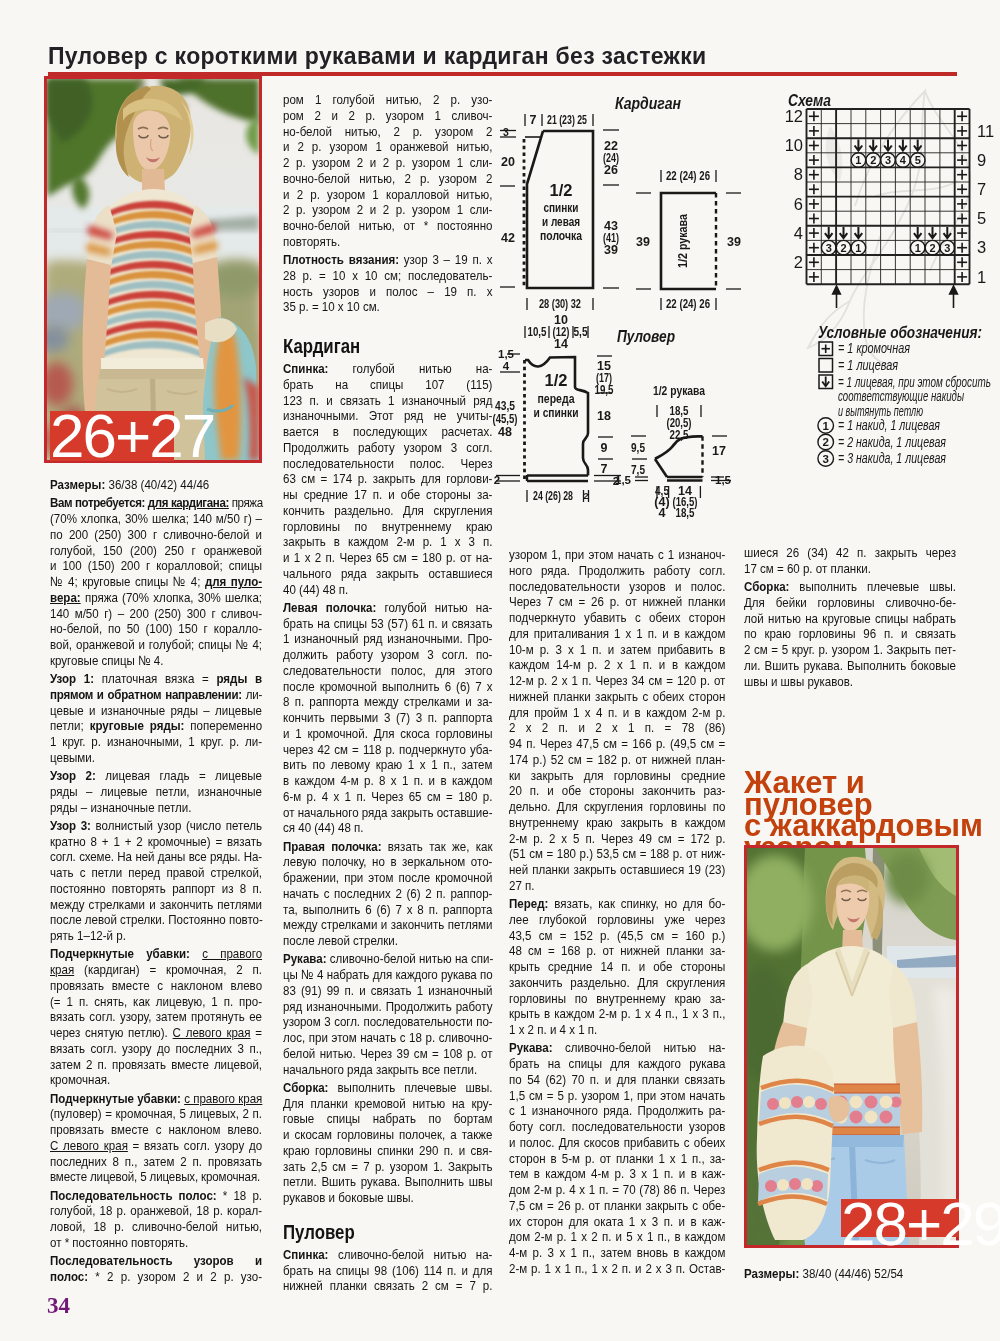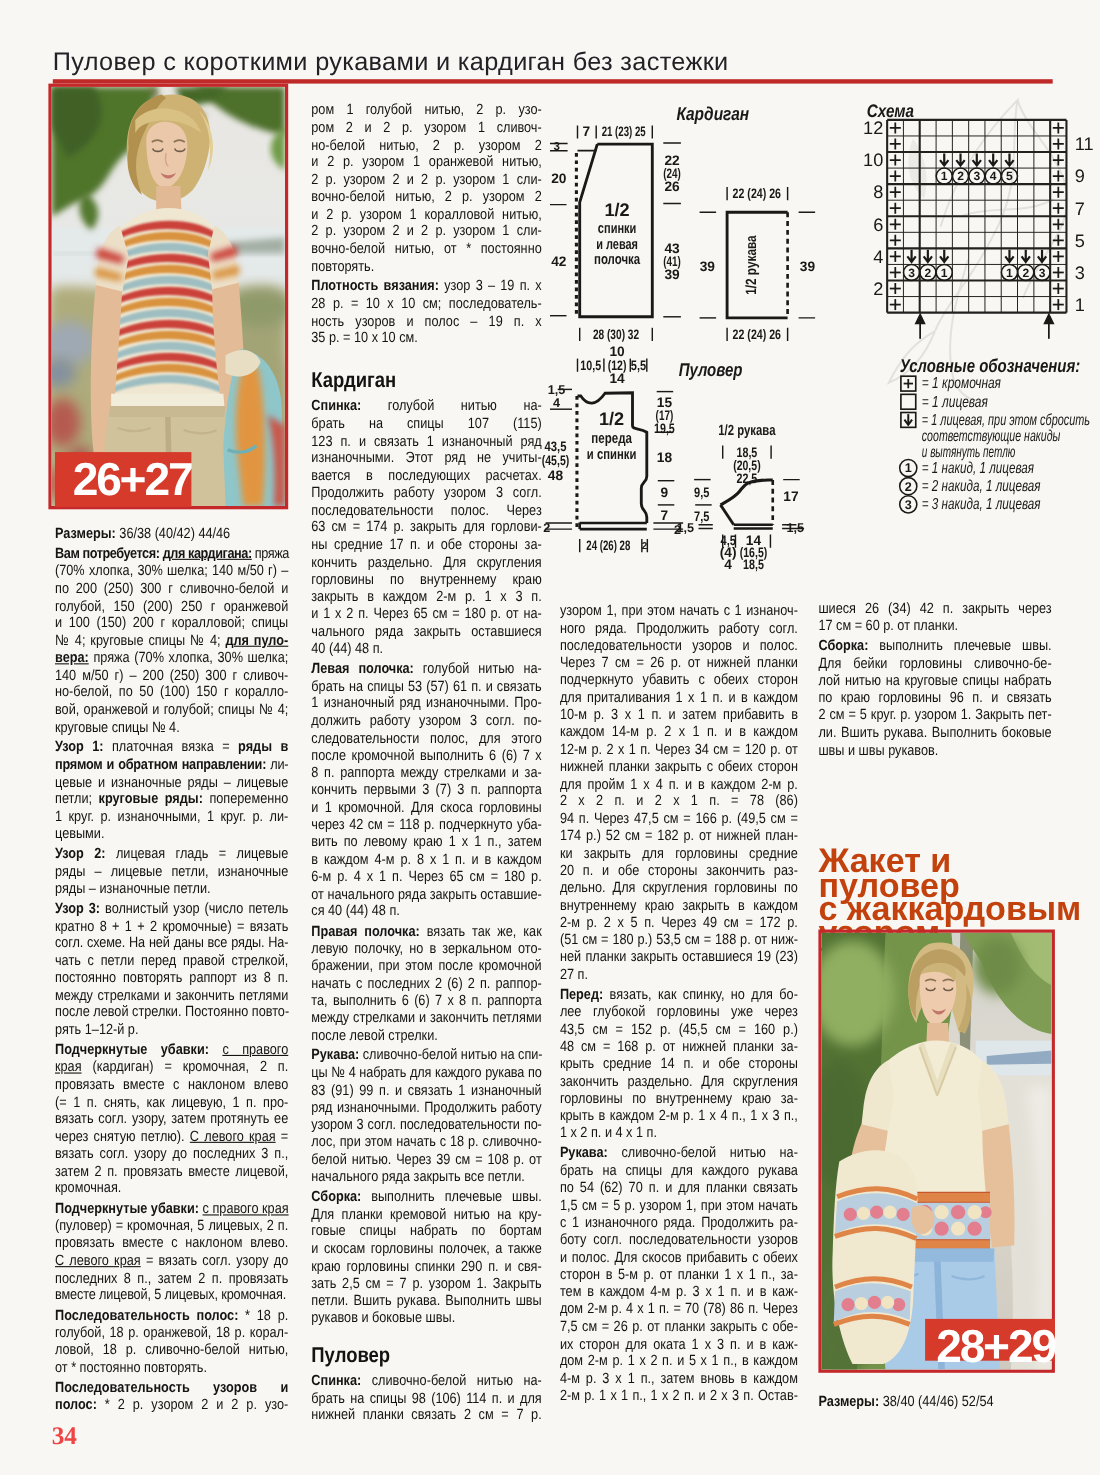--- a/index.html
+++ b/index.html
@@ -5,25 +5,25 @@
 body{width:1000px;height:1341px;position:relative;background:#f8f7f3;font-family:"Liberation Sans",sans-serif;overflow:hidden}
 .abs{position:absolute}
 .col{font-size:13.4px;line-height:15.75px;color:#151413;transform-origin:0 0;transform:scaleX(.862)}
 .p0{margin-top:2.5px}
 .ln{text-align:justify;text-align-last:justify;white-space:nowrap;height:15.75px;overflow:visible}
 .le{text-align:left;text-align-last:left}
 b{font-weight:bold}
 .u{text-decoration:underline}
 .h2{font-weight:bold;font-size:19.5px;color:#141312}
 .red{background:#d53a2a}
-.numbox{color:#fff;font-weight:bold;font-size:42px;text-align:right;letter-spacing:-2px}
+.numbox{color:#fff;font-weight:normal;font-size:62px;text-align:right;letter-spacing:-2px}
 </style></head>
 <body>
 
-<div class="abs" style="left:48px;top:43px;font-weight:normal;font-size:23px;color:#222126;letter-spacing:.3px">Пуловер с короткими рукавами и кардиган без застежки</div>
+<div class="abs" style="left:48px;top:43px;font-weight:bold;font-size:23px;color:#222126;letter-spacing:.3px">Пуловер с короткими рукавами и кардиган без застежки</div>
 
 <div class="abs" style="left:48px;top:72px;width:909px;height:4px;background:#bf2a28"></div>
 
 <div class="abs" style="left:44px;top:76px;width:212px;height:381px;border:3px solid #c5282a">
 <svg width="212" height="381">
 <defs>
 <filter id="b6" x="-30%" y="-30%" width="160%" height="160%">
           <feGaussianBlur stdDeviation="6"></feGaussianBlur>
         </filter>
 <filter id="b3" x="-30%" y="-30%" width="160%" height="160%">
@@ -796,13 +796,13 @@
 <path d="M82,250 C90,246 98,248 102,256 C104,264 100,272 92,274 C84,274 80,264 82,250" fill="#e6bf9b"></path>
 </svg>
 </div>
 
 <div class="abs red numbox" style="left:841px;top:1199px;width:118px;height:38px;line-height:49px">28+29</div>
 
 <div class="abs col" style="left:744px;top:1266px;width:246px">
     <div class="ln le"><b>Размеры:</b> 38/40 (44/46) 52/54</div>
   </div>
 
-<div class="abs" style="left:47px;top:1293px;font-family:'Liberation Serif',serif;font-weight:bold;font-size:23px;color:#ef4444">34</div>
+<div class="abs" style="left:47px;top:1293px;font-family:'Liberation Serif',serif;font-weight:bold;font-size:23px;color:#701a75">34</div>
 
 </body></html>

